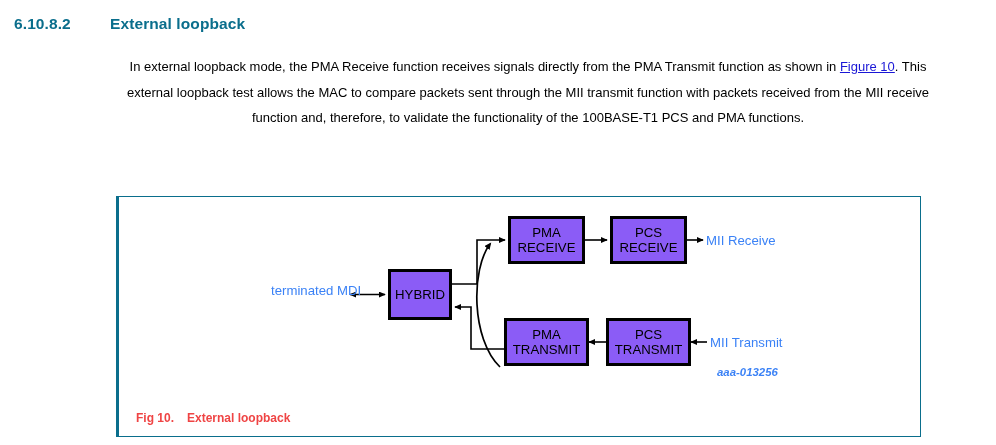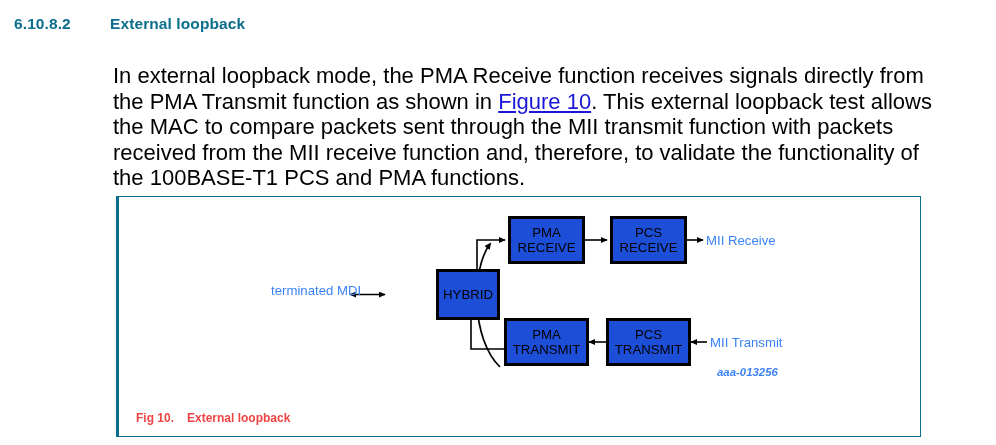--- a/index.html
+++ b/index.html
@@ -32,24 +32,24 @@
   }
   .section-number { width: 96px; display: inline-block; margin-top: 8px; }
   .section-title { }
 
   
   .body-text {
     position: absolute;
     left: 113px;
     top: 41px;
     width: 830px;
-    font-size: 22px;
+    font-size: 13px;
     line-height: 25.6px;
     color: #000000;
-    text-align: left;
+    text-align: center;
   }
   .xref-link {
     color: #1a17d6;
     text-decoration: underline;
     cursor: pointer;
   }
 
   
   .figure-frame {
     position: absolute;
@@ -69,37 +69,37 @@
     top: 0;
     width: 805px;
     height: 190px;
   }
   .diagram svg { display: block; }
 
   
   .dblock {
     position: absolute;
     border: 3px solid #000000;
-    background: #1d4ed8;
+    background: #8b5cf6;
     display: flex;
     flex-direction: column;
     align-items: center;
     justify-content: center;
     font-size: 13.2px;
     line-height: 15.5px;
     color: #000000;
     text-align: center;
     white-space: nowrap;
   }
   .blk-pma-rx  { left: 389px; top: 19px;  width: 77px;  height: 48px; }
   .blk-pcs-rx  { left: 491px; top: 19px;  width: 77px;  height: 48px; }
   .blk-pma-tx  { left: 385px; top: 121px; width: 85px;  height: 48px; }
   .blk-pcs-tx  { left: 487px; top: 121px; width: 85px;  height: 48px; }
   .blk-hybrid  { left: 269px; top: 72px;  width: 64px;  height: 51px;
-                 font-size: 13.2px; margin-left: 48px; }
+                 font-size: 13.2px; }
 
   
   .dlabel {
     position: absolute;
     font-size: 13.2px;
     line-height: 15px;
     color: #3b82f6;
     white-space: nowrap;
   }
   .lbl-mdi      { left: 152px; top: 86px; }

